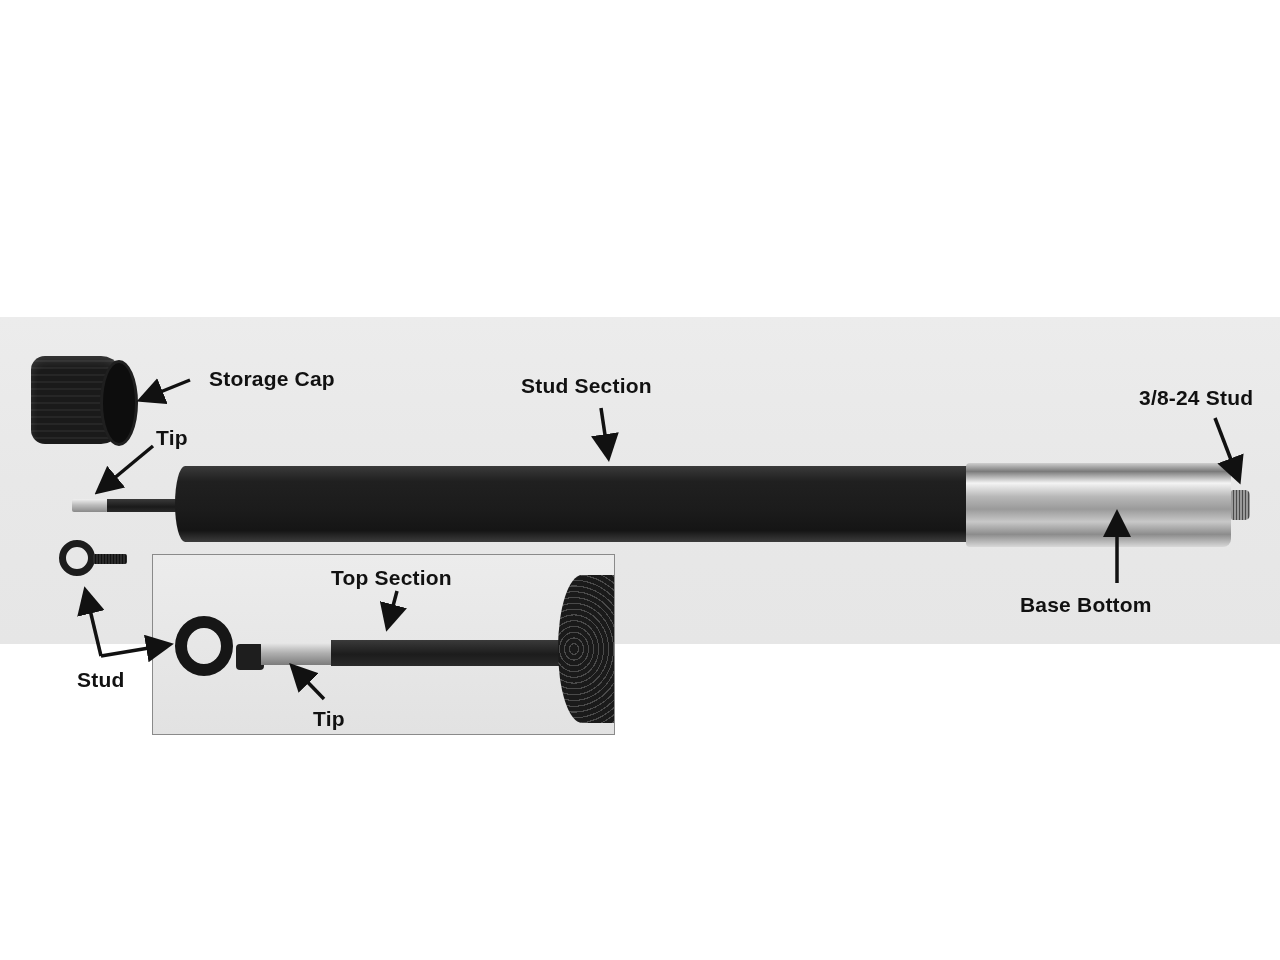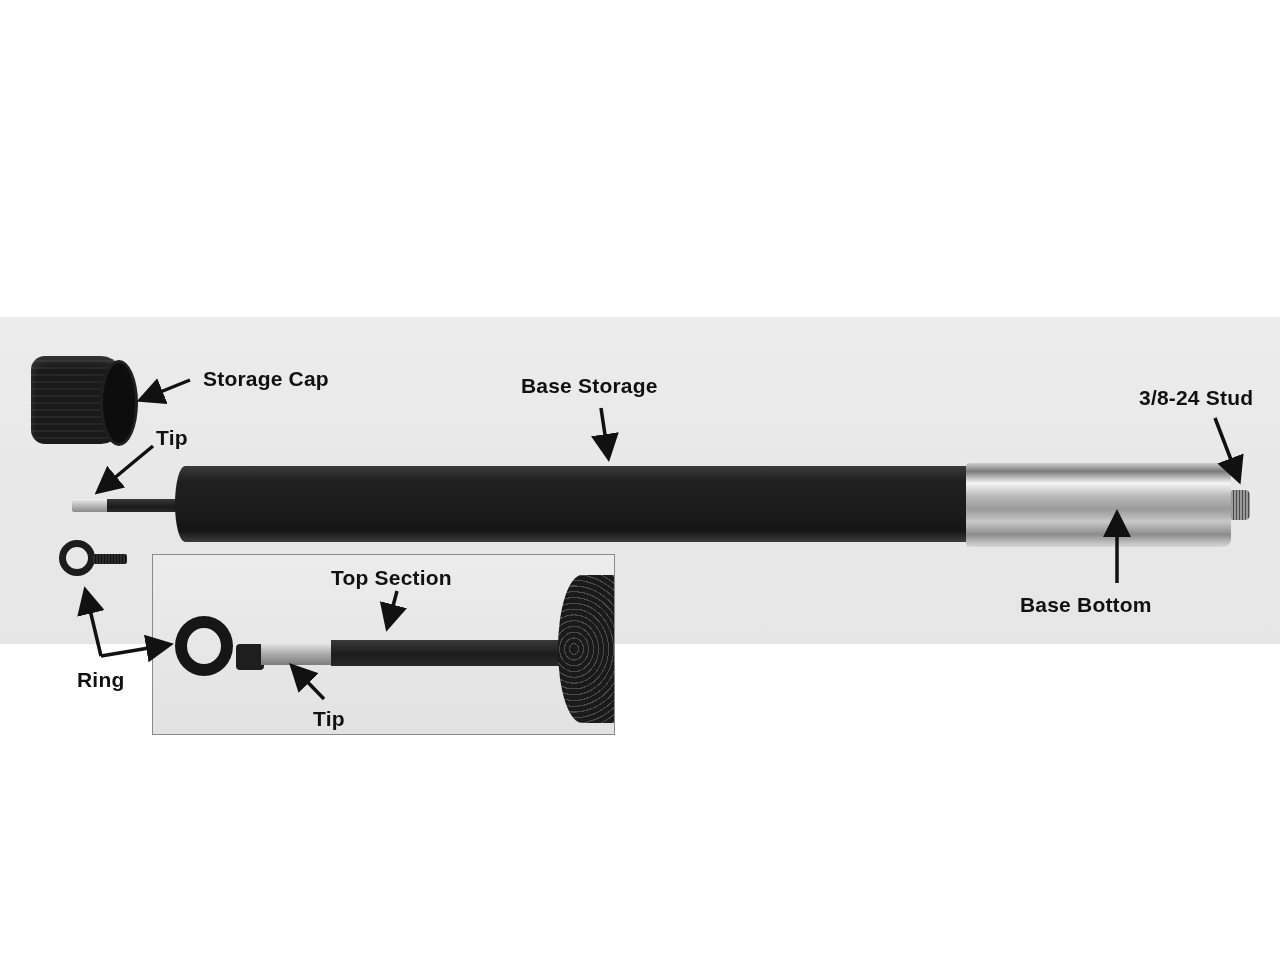--- a/index.html
+++ b/index.html
@@ -119,27 +119,27 @@
 
 <div class="inset">
   <div class="inset-ring"></div>
   <div class="inset-collar"></div>
   <div class="inset-tip"></div>
   <div class="inset-rod"></div>
   <div class="inset-disk-body"></div>
   <div class="inset-disk"></div>
 </div>
 
-<div class="label" style="left:203px; top:367px;">Storage Cap</div>
+<div class="label" style="left:209px; top:367px;">Storage Cap</div>
 <div class="label" style="left:156px; top:426px;">Tip</div>
-<div class="label" style="left:521px; top:374px;">Base Storage</div>
+<div class="label" style="left:521px; top:374px;">Stud Section</div>
 <div class="label" style="left:1139px; top:386px;">3/8-24 Stud</div>
 <div class="label" style="left:1020px; top:593px;">Base Bottom</div>
 <div class="label" style="left:331px; top:566px;">Top Section</div>
-<div class="label" style="left:77px; top:668px;">Ring</div>
+<div class="label" style="left:77px; top:668px;">Stud</div>
 <div class="label" style="left:313px; top:707px;">Tip</div>
 
 <svg class="arrows" viewBox="0 0 1280 960">
   <defs>
     <marker id="ah" markerWidth="8" markerHeight="8" refX="6" refY="4" orient="auto" markerUnits="strokeWidth">
       <path d="M0,0 L8,4 L0,8 Z" fill="#111"></path>
     </marker>
   </defs>
   <g stroke="#111" stroke-width="3.5" fill="none">
     <line x1="190" y1="380" x2="143" y2="399" marker-end="url(#ah)"></line>

